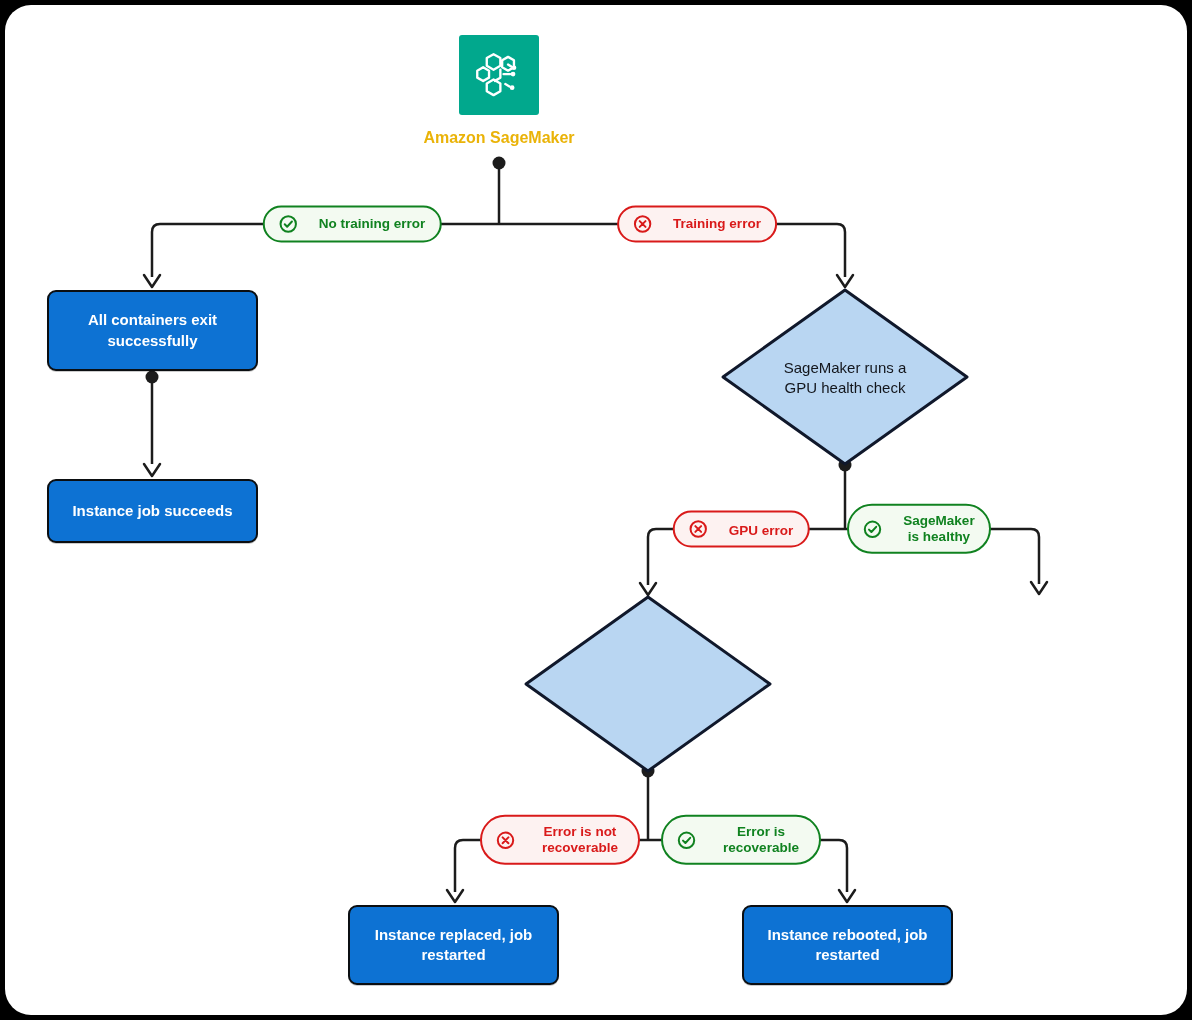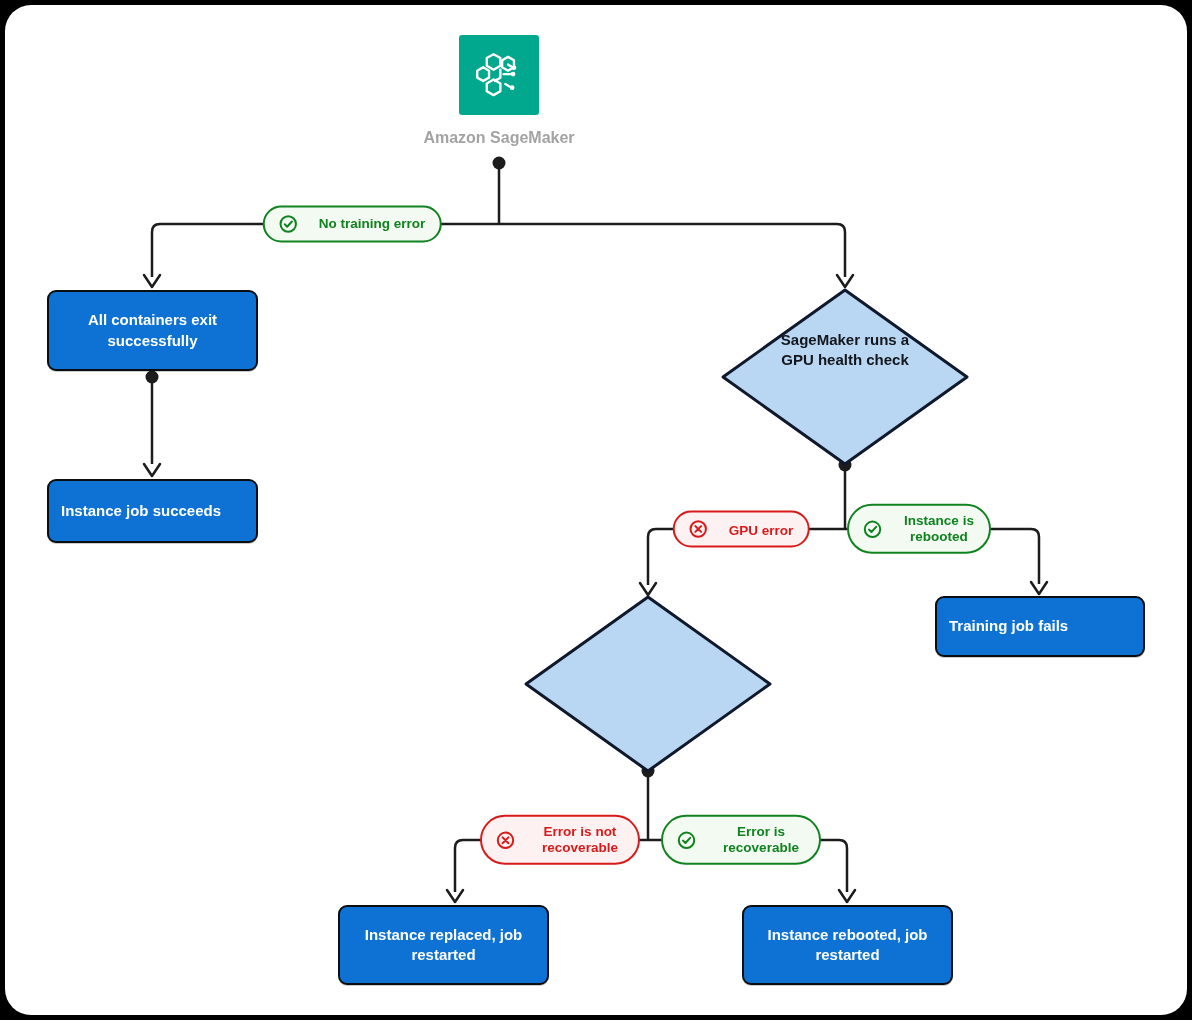--- a/index.html
+++ b/index.html
@@ -1,25 +1,25 @@
 <!DOCTYPE html>
 <html><head>
 <meta charset="utf-8">
 <style>
   html,body{margin:0;padding:0;background:#000;}
   .canvas{position:relative;width:1192px;height:1020px;background:#000;font-family:"Liberation Sans",sans-serif;overflow:hidden;}
   .page{position:absolute;left:5px;top:5px;right:5px;bottom:5px;background:#ffffff;border-radius:26px;}
   .layer{position:absolute;left:0;top:0;width:1192px;height:1020px;}
 
   .icon-tile{position:absolute;left:459px;top:35px;width:80px;height:80px;background:#01a88d;border-radius:3px;display:flex;align-items:center;justify-content:center;}
-  .title{position:absolute;left:499px;top:129px;transform:translateX(-50%);font-size:16px;font-weight:700;color:#a3a3a3;white-space:nowrap;}
+  .title{position:absolute;left:499px;top:129px;transform:translateX(-50%);font-size:16px;font-weight:700;color:#eab308;white-space:nowrap;}
 
-  .box{position:absolute;background:#0d72d3;border:2.5px solid #0b0e11;border-radius:9px;color:#ffffff;font-weight:700;font-size:15px;line-height:1.35;display:flex;align-items:center;text-align:center;box-sizing:border-box;padding:6px 12px;box-shadow:0 1px 0 rgba(0,0,0,.2);}
+  .box{position:absolute;background:#0d72d3;border:2.5px solid #0b0e11;border-radius:9px;color:#ffffff;font-weight:700;font-size:15px;line-height:1.35;display:flex;align-items:center;justify-content:center;text-align:center;box-sizing:border-box;padding:6px 12px;box-shadow:0 1px 0 rgba(0,0,0,.2);}
 
-  .diamond-label{position:absolute;color:#13161c;font-weight:700;font-size:15px;line-height:1.3;display:flex;justify-content:center;text-align:center;}
+  .diamond-label{position:absolute;color:#13161c;font-weight:400;font-size:15px;line-height:1.3;display:flex;align-items:center;justify-content:center;text-align:center;}
 
   .pill{position:absolute;transform:translate(-50%,-50%);display:flex;align-items:center;gap:21px;border-radius:999px;padding:7px 14px;font-weight:700;font-size:13.5px;line-height:1.2;white-space:nowrap;box-sizing:border-box;}
   .pill.green{color:#108220;border:2.5px solid #108220;background:#f3faf1;}
   .pill.red{color:#d91a1a;border:2.5px solid #d91a1a;background:#fdf2f1;}
   .pill .plabel{text-align:center;}
   .pill.wrap{white-space:normal;}
   .pill .picon{display:flex;align-items:center;flex:0 0 auto;}
 </style>
 </head>
 <body>
@@ -81,63 +81,69 @@
     </svg>
   </div>
   <div class="title">Amazon SageMaker</div>
 
   <div class="box" style="left:47px;top:290px;width:211px;height:81px;">
     <span style="max-width:186px;">All containers exit successfully</span>
   </div>
   <div class="box" style="left:47px;top:479px;width:211px;height:64px;">
     <span>Instance job succeeds</span>
   </div>
-  <div class="box" style="left:935px;top:596px;width:210px;height:61px;">
-    <span>Training job fails</span>
-  </div>
-  <div class="box" style="left:338px;top:905px;width:211px;height:80px;">
+  <div class="box" style="left:348px;top:905px;width:211px;height:80px;">
     <span style="max-width:186px;">Instance replaced, job restarted</span>
   </div>
   <div class="box" style="left:742px;top:905px;width:211px;height:80px;">
     <span style="max-width:186px;">Instance rebooted, job restarted</span>
   </div>
 
   <div class="diamond-label" style="left:775px;top:330px;width:140px;height:95px;">
     <span>SageMaker runs a GPU health check</span>
   </div>
 
   <div class="pill green" style="left:352px;top:224px;">
     <span class="picon">
       <svg width="19" height="19" viewBox="0 0 19 19">
           <circle cx="9.5" cy="9.5" r="7.7" fill="none" stroke="currentColor" stroke-width="2"></circle>
           <path d="M6 9.8 l2.4 2.4 L13.2 7" fill="none" stroke="currentColor" stroke-width="2" stroke-linecap="round" stroke-linejoin="round"></path>
         </svg>
     </span>
     <span class="plabel">No training error</span>
   </div>
 
+  <div class="pill red" style="left:697px;top:224px;">
+    <span class="picon">
+      <svg width="19" height="19" viewBox="0 0 19 19">
+          <circle cx="9.5" cy="9.5" r="7.7" fill="none" stroke="currentColor" stroke-width="2"></circle>
+          <path d="M6.6 6.6 l5.8 5.8 M12.4 6.6 l-5.8 5.8" fill="none" stroke="currentColor" stroke-width="2" stroke-linecap="round"></path>
+        </svg>
+    </span>
+    <span class="plabel">Training error</span>
+  </div>
 
   <div class="pill red" style="left:741px;top:529px;align-items:flex-end;">
     <span class="picon">
       <svg width="19" height="19" viewBox="0 0 19 19">
           <circle cx="9.5" cy="9.5" r="7.7" fill="none" stroke="currentColor" stroke-width="2"></circle>
           <path d="M6.6 6.6 l5.8 5.8 M12.4 6.6 l-5.8 5.8" fill="none" stroke="currentColor" stroke-width="2" stroke-linecap="round"></path>
         </svg>
     </span>
     <span class="plabel">GPU error</span>
   </div>
 
   <div class="pill green wrap" style="left:919px;top:529px;">
     <span class="picon">
       <svg width="19" height="19" viewBox="0 0 19 19">
           <circle cx="9.5" cy="9.5" r="7.7" fill="none" stroke="currentColor" stroke-width="2"></circle>
           <path d="M6 9.8 l2.4 2.4 L13.2 7" fill="none" stroke="currentColor" stroke-width="2" stroke-linecap="round" stroke-linejoin="round"></path>
         </svg>
     </span>
-    <span class="plabel" style="width:72px;">Instance is rebooted</span>
+    <span class="plabel" style="width:72px;">SageMaker is healthy</span>
   </div>
 
   <div class="pill red wrap" style="left:560px;top:840px;">
     <span class="picon">
       <svg width="19" height="19" viewBox="0 0 19 19">
           <circle cx="9.5" cy="9.5" r="7.7" fill="none" stroke="currentColor" stroke-width="2"></circle>
           <path d="M6.6 6.6 l5.8 5.8 M12.4 6.6 l-5.8 5.8" fill="none" stroke="currentColor" stroke-width="2" stroke-linecap="round"></path>
         </svg>
     </span>
     <span class="plabel" style="width:88px;">Error is not recoverable</span>

